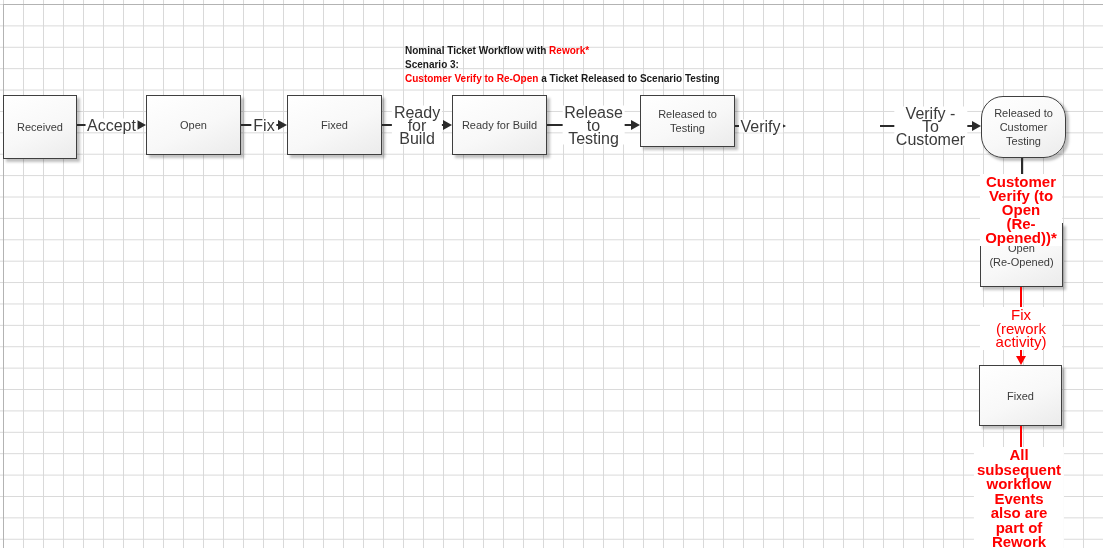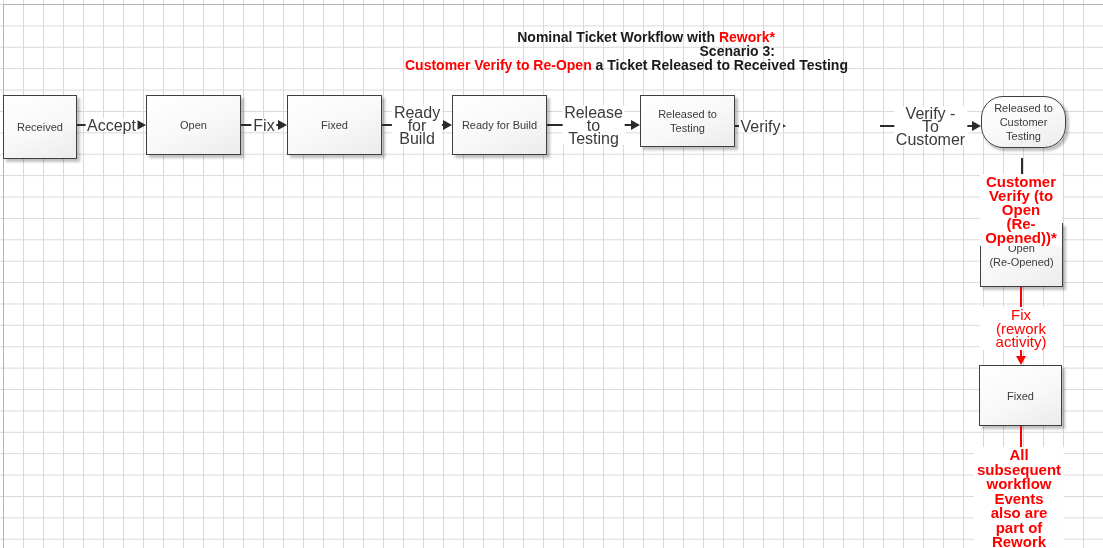--- a/index.html
+++ b/index.html
@@ -14,42 +14,42 @@
       linear-gradient(to right, #d9d9d9 1px, transparent 1px),
       linear-gradient(to bottom, #d9d9d9 1px, transparent 1px);
     background-size:20px 21.4px;
     background-position:3px 4px;
     overflow:hidden;
   }
   .sheet-top-border { position:absolute; left:3px; top:4px; right:0; height:1px; background:#b3b3b3; }
   .sheet-left-border { position:absolute; left:3px; top:4px; bottom:0; width:1px; background:#b3b3b3; }
 
   .title {
-    position:absolute; left:405px; top:30px; width:370px;
-    text-align:right; font-size:14px; font-weight:bold;
+    position:absolute; left:405px; top:44px; width:370px;
+    text-align:left; font-size:10px; font-weight:bold;
     color:#1a1a1a; line-height:14px; white-space:nowrap;
   }
   .red { color:#fe0000; }
 
   .box {
     position:absolute;
     border:1.6px solid #3f3f3f;
     background:linear-gradient(155deg, #ffffff 0%, #f8f8f8 55%, #ebebeb 100%);
     box-shadow:2.5px 2.5px 2.5px rgba(0,0,0,0.25);
     display:flex; align-items:center; justify-content:center;
     text-align:center; font-size:11px; color:#3b3b3b;
     line-height:14px; white-space:pre-line; padding:2px;
   }
   .b1 { left:3px;   top:95px; width:74px; height:64px; }
   .b2 { left:146px; top:95px; width:95px; height:60px; }
   .b3 { left:287px; top:95px; width:95px; height:60px; }
   .b4 { left:452px; top:95px; width:95px; height:60px; }
   .b5 { left:640px; top:95px; width:95px; height:52px; }
   .b6 { left:786px; top:95px; width:94px; height:60px; }
-  .b7 { left:981px; top:96px; width:85px; height:52px;border-radius:22px; }
+  .b7 { left:981px; top:96px; width:85px; height:62px;border-radius:22px; }
   .b8 { left:980px; top:223px; width:83px; height:64px; }
   .b9 { left:979px; top:365px; width:83px; height:61px; }
 
   .hconn { position:absolute; height:0; color:#2b2b2b; }
   .hline { position:absolute; left:0; right:7px; top:-0.75px; height:1.5px; background:currentColor; }
   .harrow { position:absolute; right:0; top:-5px; width:0; height:0;
     border-left:9px solid currentColor; border-top:5px solid transparent; border-bottom:5px solid transparent; }
   .hlabel { position:absolute; left:50%; top:0; transform:translate(-50%,-50%);
     background:#ffffff; padding:0 2px; font-size:16px; color:#3b3b3b;
     white-space:pre-line; text-align:center; line-height:13px; }
@@ -79,21 +79,21 @@
 </head>
 <body>
 
 <div class="canvas">
   <div class="sheet-top-border"></div>
   <div class="sheet-left-border"></div>
 
   <div class="title">
     <div><span>Nominal Ticket Workflow with </span><span class="red">Rework*</span></div>
     <div>Scenario 3:</div>
-    <div><span class="red">Customer Verify to Re-Open</span><span> a Ticket Released to Received Testing</span></div>
+    <div><span class="red">Customer Verify to Re-Open</span><span> a Ticket Released to Scenario Testing</span></div>
   </div>
 
   <div class="box b1">Received</div>
   <div class="box b2">Open</div>
   <div class="box b3">Fixed</div>
   <div class="box b4">Ready for Build</div>
   <div class="box b5">Released to Testing</div>
   <div class="box b7">Released to Customer Testing</div>
 
   <div class="hconn c1">

